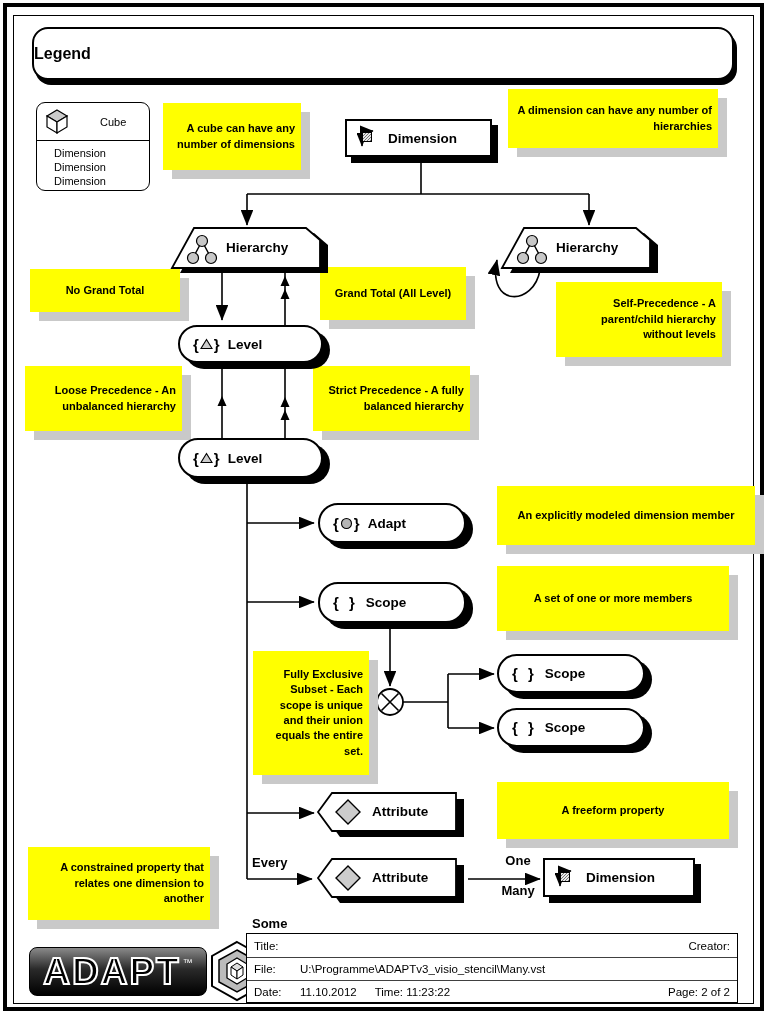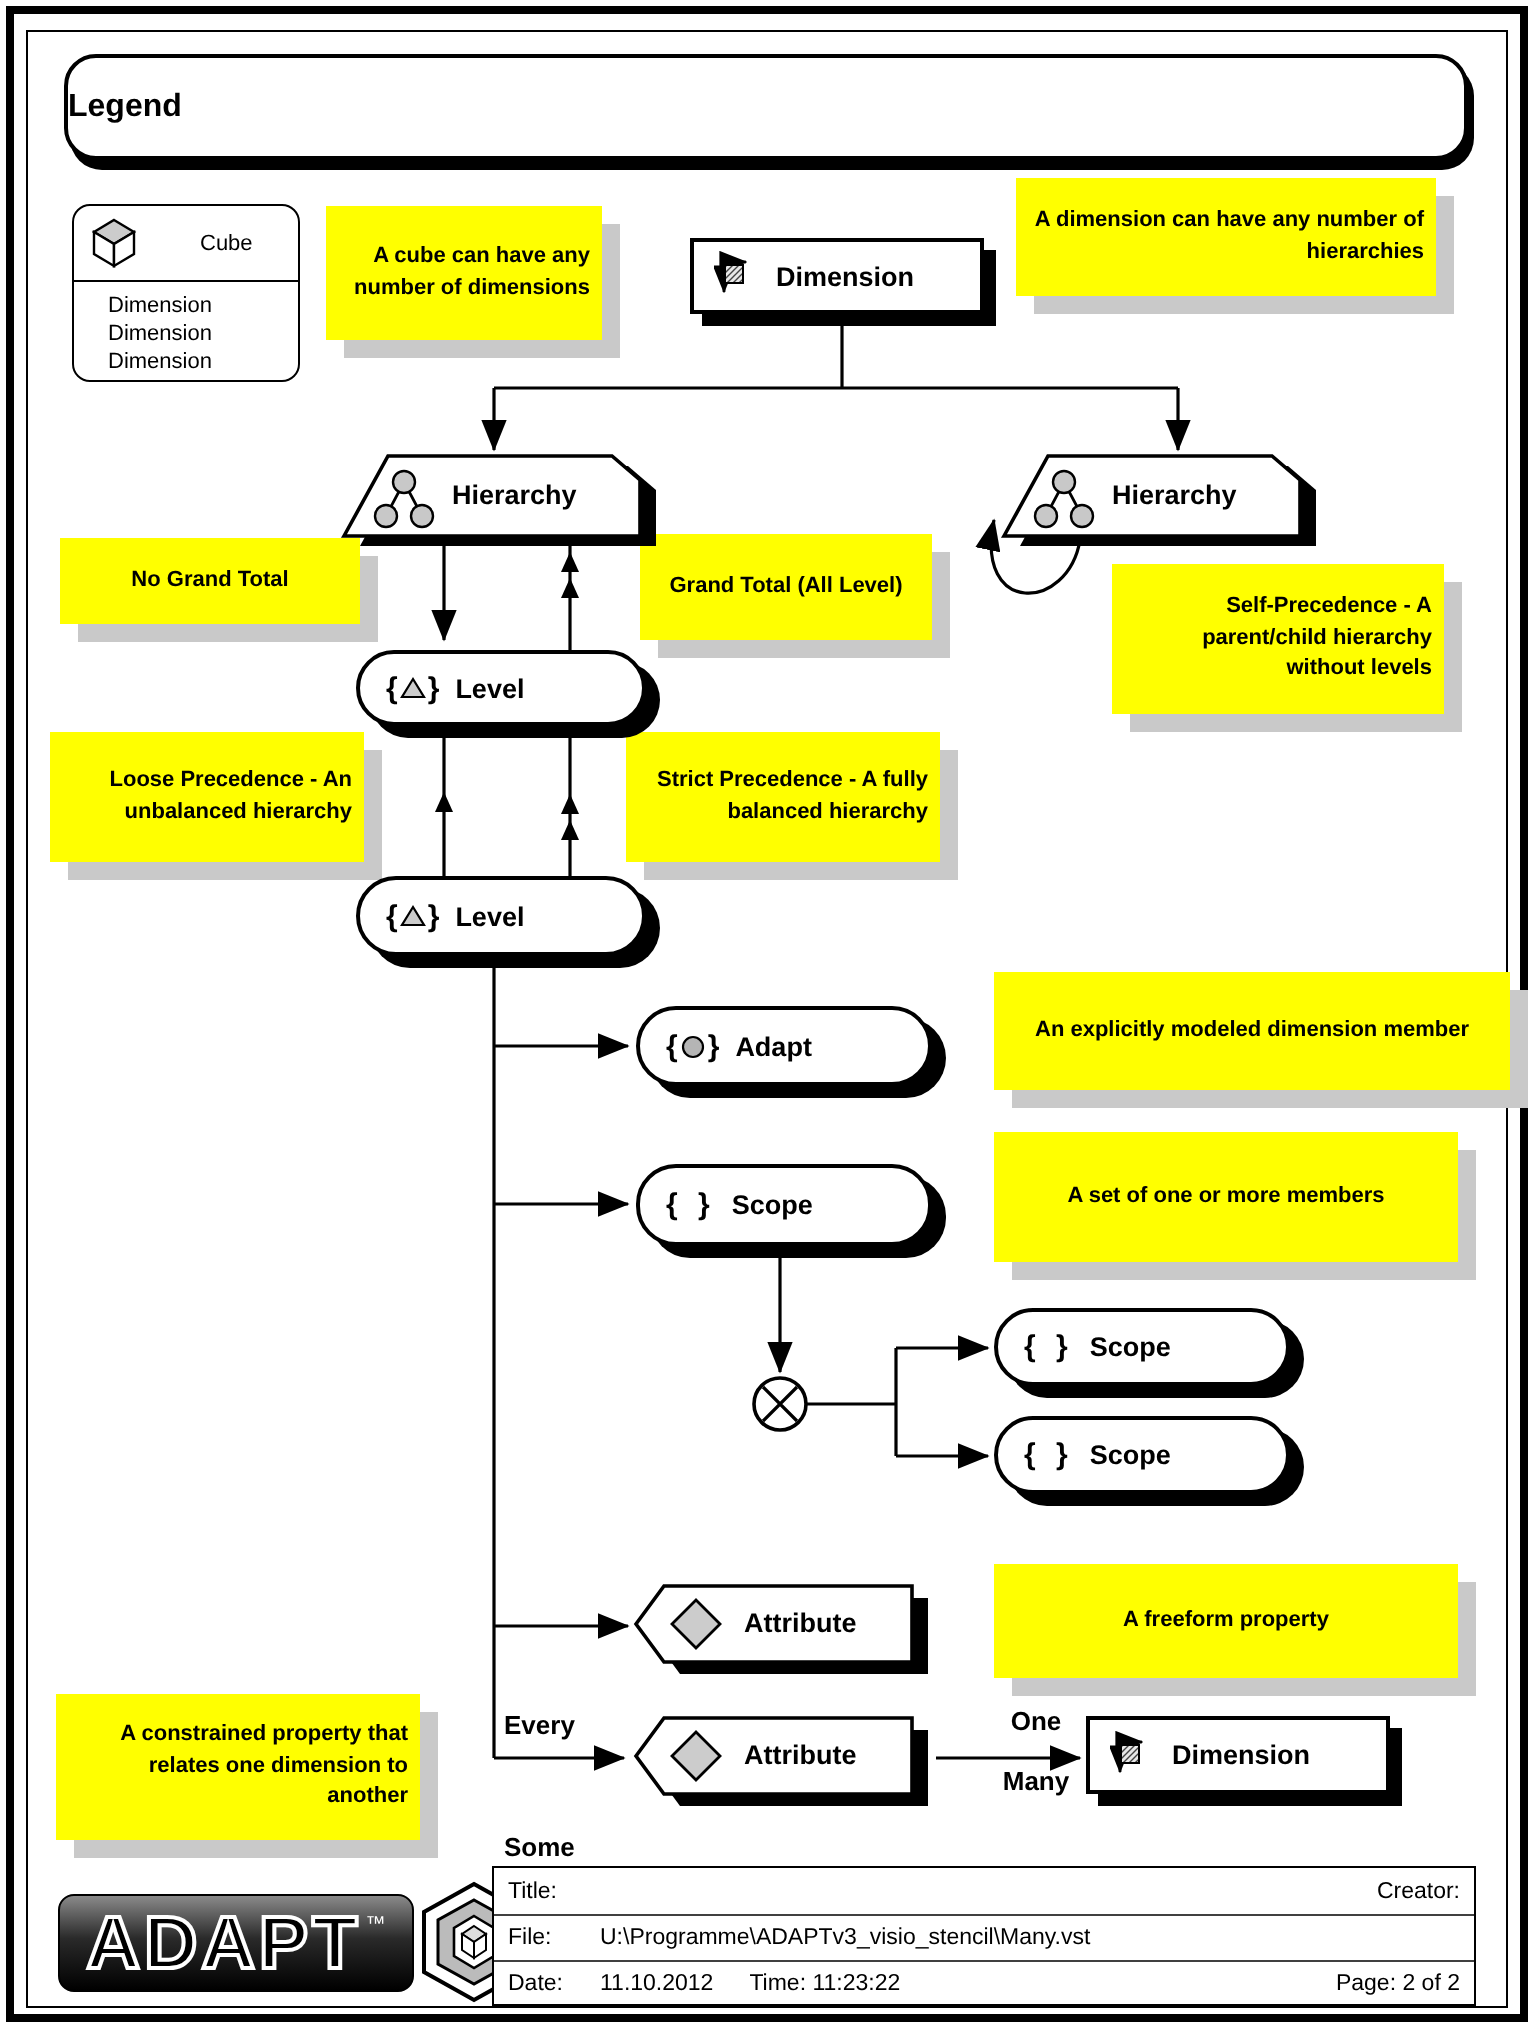--- a/index.html
+++ b/index.html
@@ -137,20 +137,21 @@
 
   <div class="note" style="left:163px;top:103px;width:138px;height:67px">A cube can have any number of dimensions</div>
   <div class="note" style="left:508px;top:89px;width:210px;height:59px">A dimension can have any number of hierarchies</div>
   <div class="note" style="left:30px;top:269px;width:150px;height:43px">No Grand Total</div>
   <div class="note" style="left:320px;top:267px;width:146px;height:53px">Grand Total (All Level)</div>
   <div class="note" style="left:556px;top:282px;width:166px;height:75px">Self-Precedence - A parent/child hierarchy without levels</div>
   <div class="note" style="left:25px;top:366px;width:157px;height:65px">Loose Precedence - An unbalanced hierarchy</div>
   <div class="note" style="left:313px;top:366px;width:157px;height:65px">Strict Precedence - A fully balanced hierarchy</div>
   <div class="note" style="left:497px;top:486px;width:258px;height:59px">An explicitly modeled dimension member</div>
   <div class="note" style="left:497px;top:566px;width:232px;height:65px">A set of one or more members</div>
+  <div class="note" style="left:253px;top:651px;width:116px;height:124px">Fully Exclusive Subset - Each scope is unique and their union equals the entire set.</div>
   <div class="note" style="left:497px;top:782px;width:232px;height:57px">A freeform property</div>
   <div class="note" style="left:28px;top:847px;width:182px;height:73px">A constrained property that relates one dimension to another</div>
 
   <div class="shape rect-shape" style="left:345px;top:119px;width:147px;height:38px">
     <svg width="22" height="28">
       <path d="M5,7 L16,7" stroke="#000" stroke-width="1.4" marker-end="url(#arr)"></path>
       <path d="M5,7 L5,22" stroke="#000" stroke-width="1.4" marker-end="url(#arr)"></path>
       <rect x="5.5" y="8.5" width="9" height="9" fill="url(#hatch)" stroke="#000" stroke-width="1"></rect>
     </svg>
     <span class="shape-label">Dimension</span>

